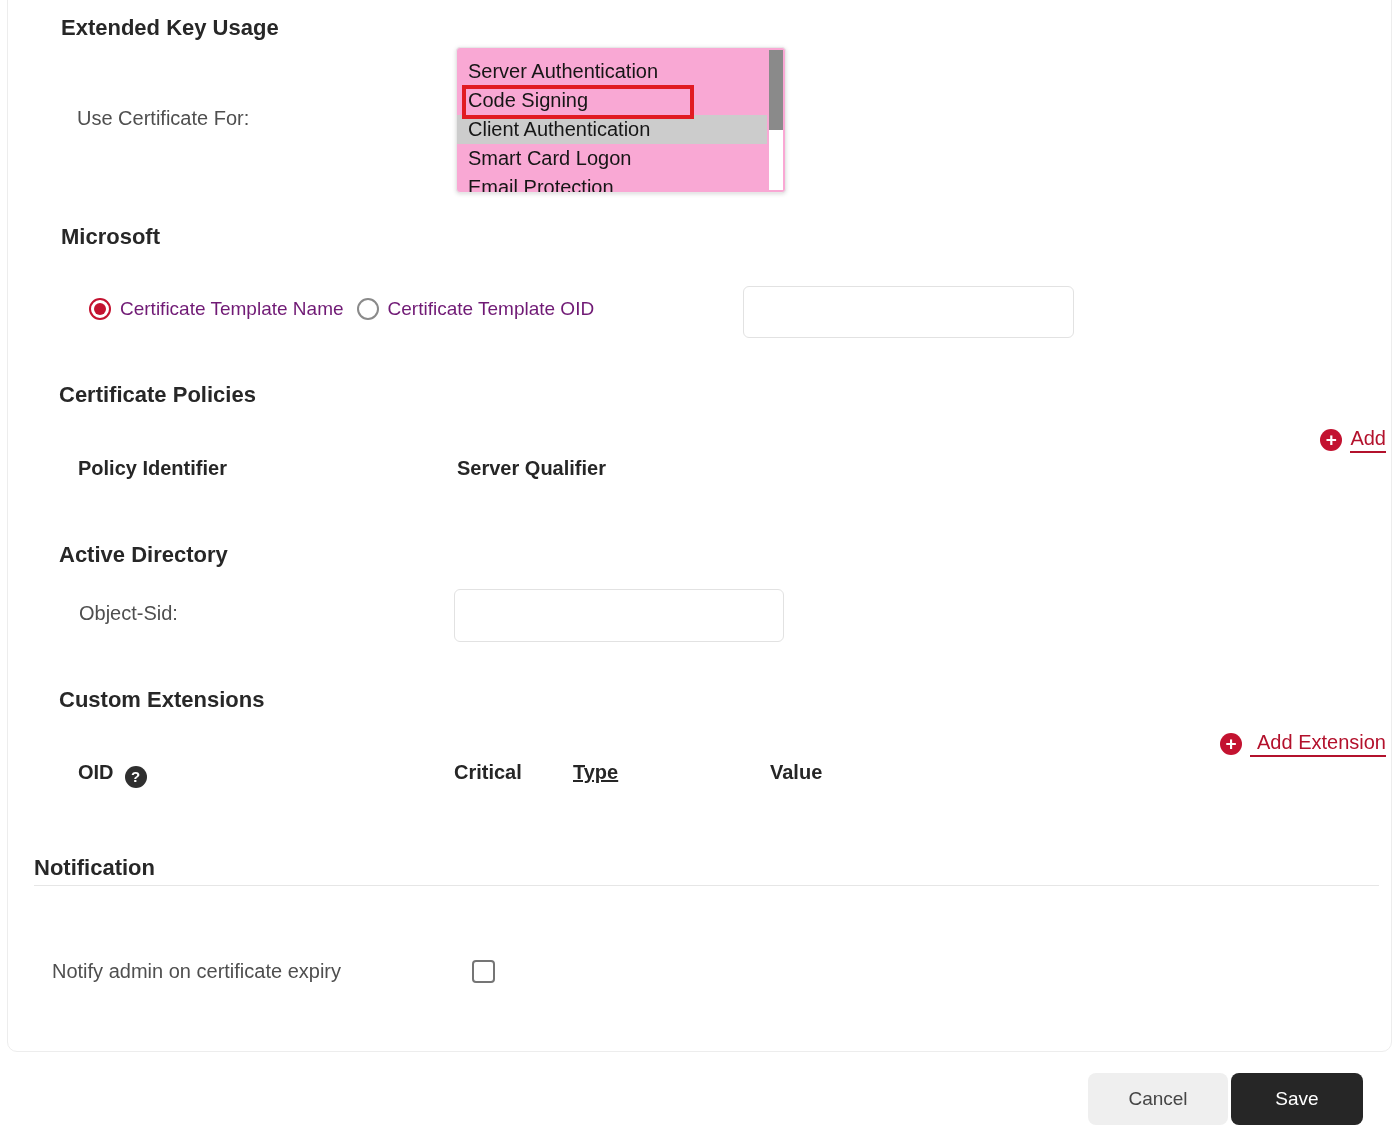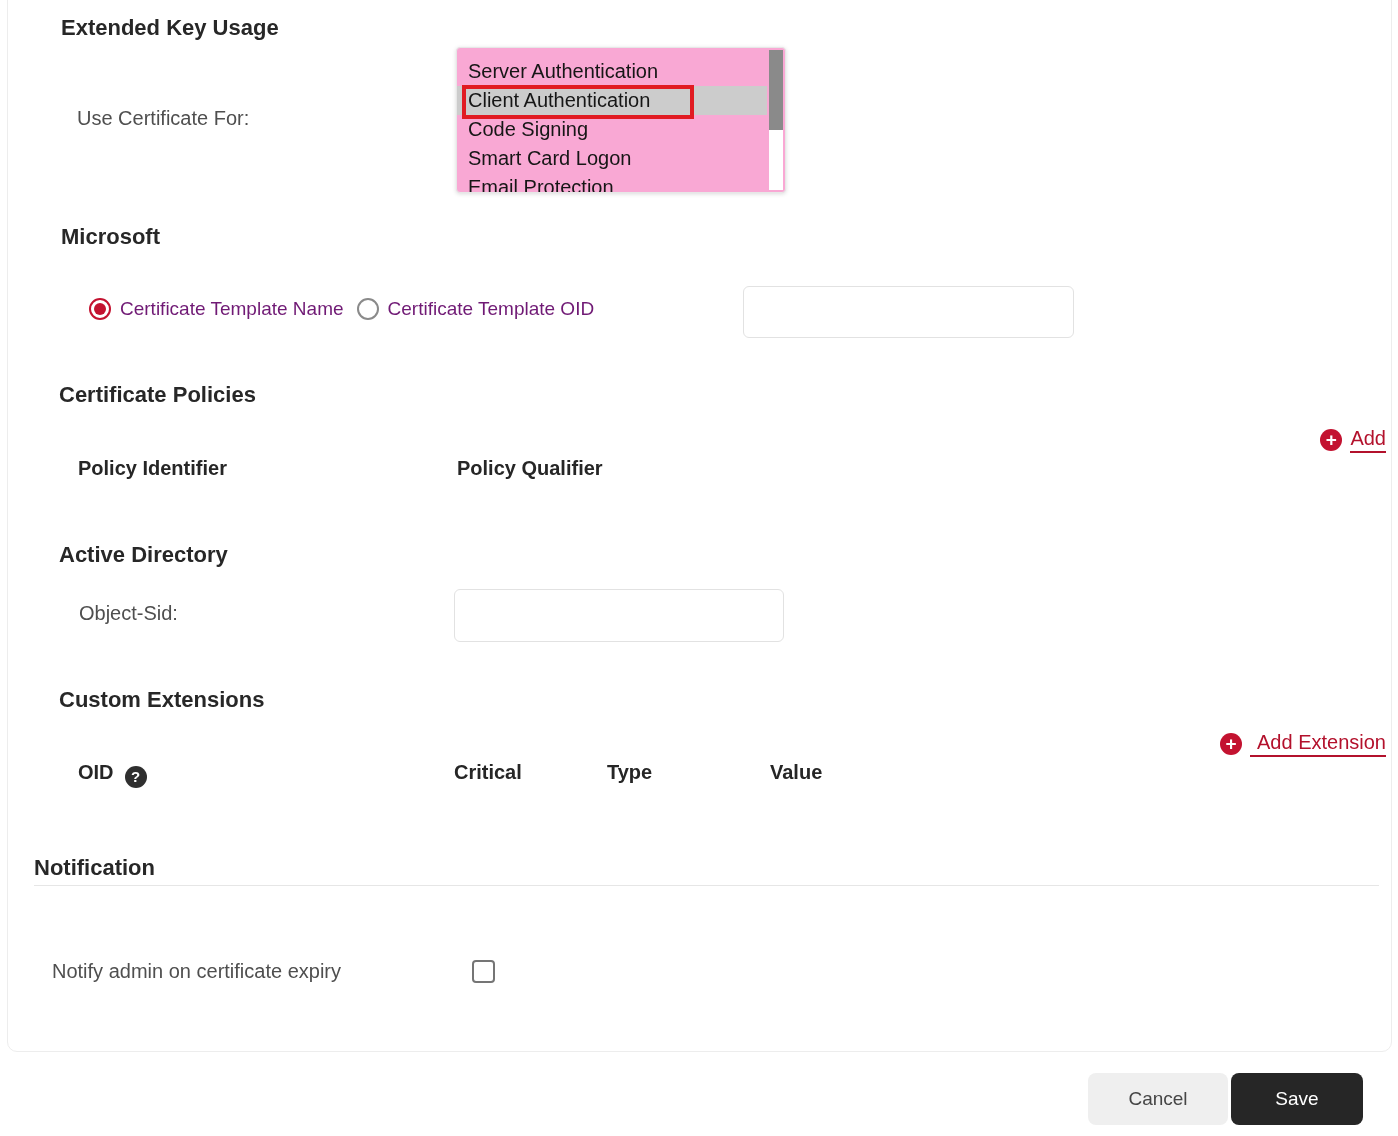--- a/index.html
+++ b/index.html
@@ -98,22 +98,22 @@
 <body>
 
 <div class="card">
 
   <div class="sec-title" style="left:53px;top:30px;">Extended Key Usage</div>
 
   <div class="label" style="left:69px;top:122px;">Use Certificate For:</div>
 
   <div class="listbox">
     <div class="lb-opt">Server Authentication</div>
+    <div class="lb-opt">Code Signing</div>
     <div class="lb-opt selected">Client Authentication</div>
-    <div class="lb-opt">Code Signing</div>
     <div class="lb-opt">Smart Card Logon</div>
     <div class="lb-opt">Email Protection</div>
     <div class="lb-annotation"></div>
     <div class="lb-scroll-track">
       <div class="lb-scroll-thumb"></div>
     </div>
   </div>
 
   <div class="sec-title" style="left:53px;top:239px;">Microsoft</div>
 
@@ -129,40 +129,40 @@
   <input class="text-input" style="left: 735px; top: 301px; width: 331px; height: 52px;" value="">
 
   <div class="sec-title" style="left:51px;top:397px;">Certificate Policies</div>
 
   <div class="add-link" style="top:442px;">
     <span class="plus-circle">+</span>
     <span class="add-text">Add</span>
   </div>
 
   <div class="col-head" style="left:70px;top:472px;">Policy Identifier</div>
-  <div class="col-head" style="left:449px;top:472px;">Policy Qualifier</div>
+  <div class="col-head" style="left:449px;top:472px;">Server Qualifier</div>
 
   <div class="sec-title" style="left:51px;top:557px;">Active Directory</div>
 
   <div class="label" style="left:71px;top:617px;">Object-Sid:</div>
 
   <input class="text-input" style="left: 446px; top: 604px; width: 330px; height: 53px;" value="">
 
   <div class="sec-title" style="left:51px;top:702px;">Custom Extensions</div>
 
   <div class="add-link" style="top:746px;">
     <span class="plus-circle">+</span>
     <span class="add-text pad">Add Extension</span>
   </div>
 
   <div class="col-head" style="left:70px;top:776px;">
     <span>OID</span><span class="help-circle">?</span>
   </div>
   <div class="col-head" style="left:446px;top:776px;">Critical</div>
-  <div class="col-head" style="left:599px;top:776px;">Type</div>
+  <div class="col-head" style="left:565px;top:776px;text-decoration:underline;">Type</div>
   <div class="col-head" style="left:762px;top:776px;">Value</div>
 
   <div class="sec-title" style="left:26px;top:870px;">Notification</div>
 
   <div class="divider"></div>
 
   <div class="label" style="left:44px;top:975px;">Notify admin on certificate expiry</div>
 
   <div class="checkbox"></div>
 

